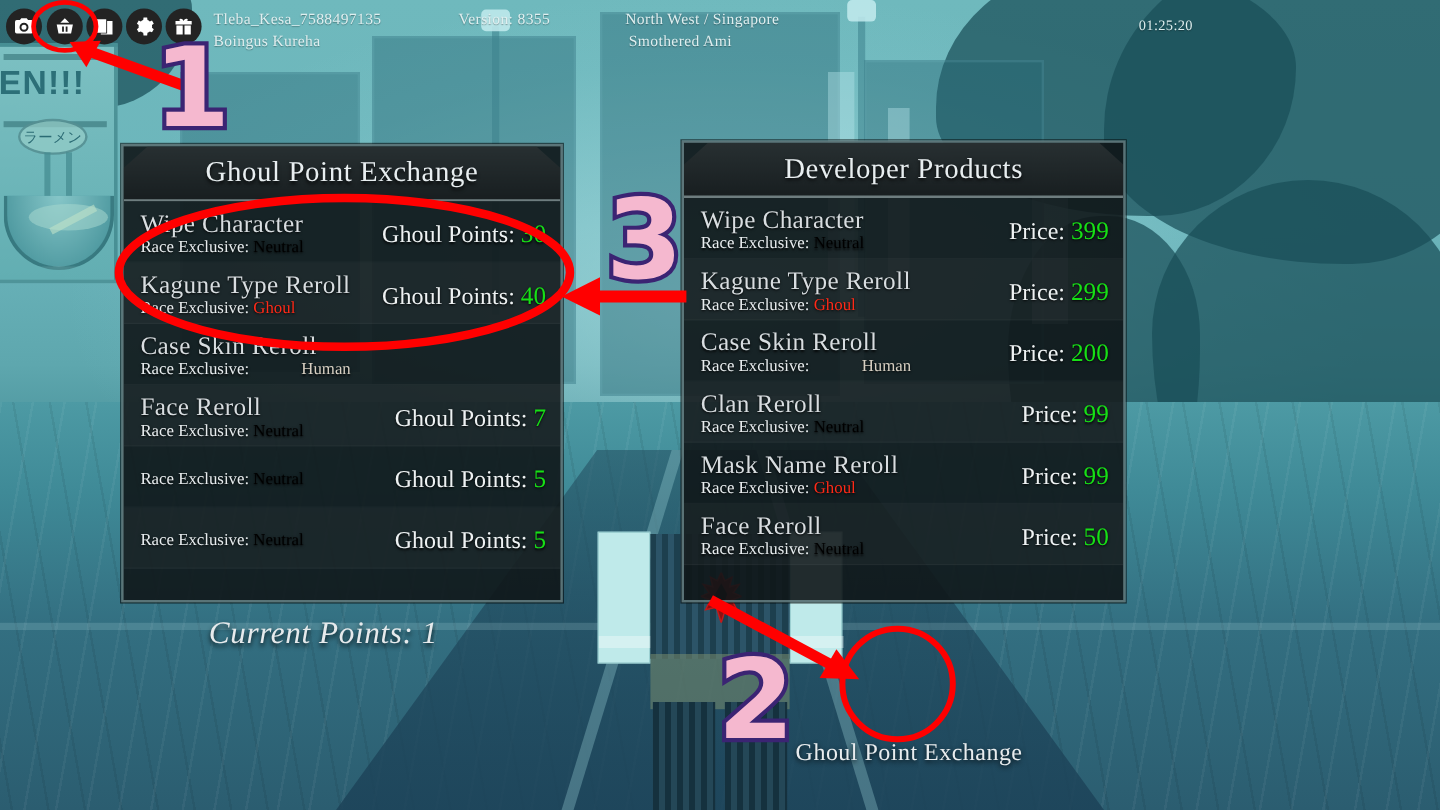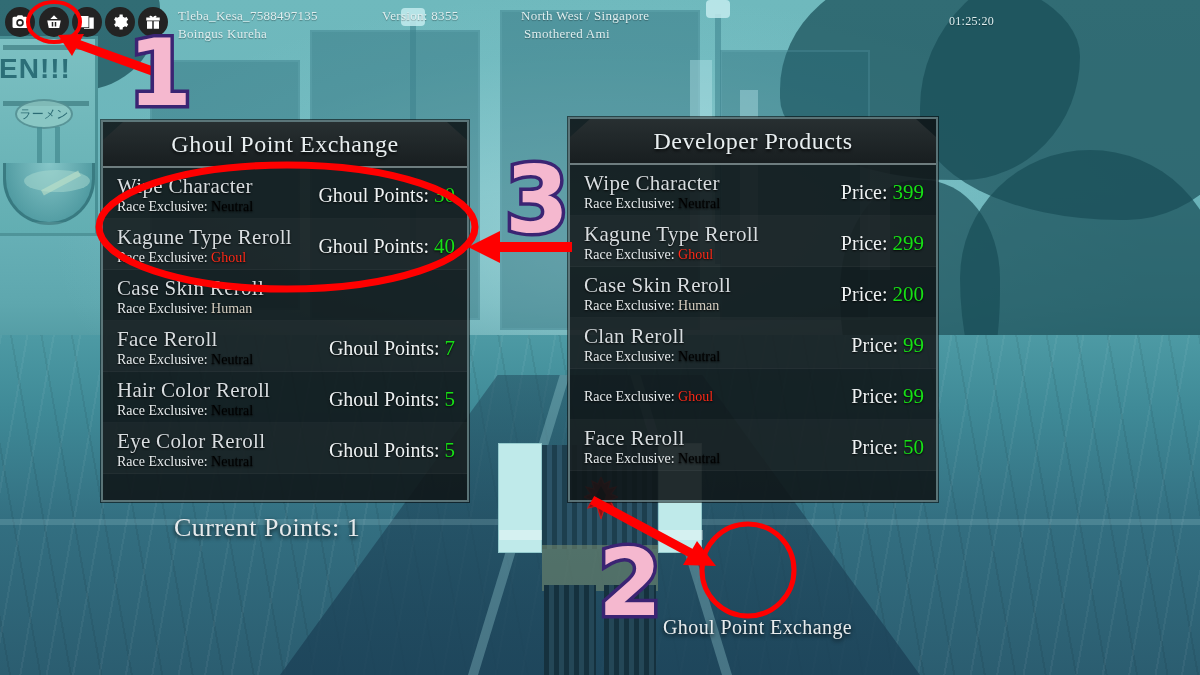--- a/index.html
+++ b/index.html
@@ -154,30 +154,31 @@
   .prow-name {
     color: #d8dde0; font-size: 21px; line-height: 22px; letter-spacing: .3px;
     text-shadow: 0 1px 2px rgba(0,0,0,0.9);
   }
   .prow-sub {
     font-size: 14px; color: #e7ecee; line-height: 17px; margin-top: 1px;
     text-shadow: 0 1px 2px rgba(0,0,0,0.9);
   }
   .race-neutral { color: #000000; }
   .race-ghoul   { color: #ff2a18; }
-  .race-human   { color: #d6cfc2; }
+  .race-human   { color: #d6cfc2; margin-left: 40px; }
   .prow-right {
     color: #eef2f3; font-size: 20px; white-space: nowrap;
     text-shadow: 0 1px 2px rgba(0,0,0,0.9);
   }
   .price-val { color: #17e016; font-size: 21px; }
 
   .current-points {
     position: absolute; color: #e6eaec; font-size: 26px; letter-spacing: .5px;
     text-shadow: 0 2px 4px rgba(0,0,0,0.85);
+    font-style: italic;
   }
   .world-label {
     position: absolute; color: #e8ecee; font-size: 20px; letter-spacing: .4px;
     text-shadow: 0 2px 4px rgba(0,0,0,0.9); white-space: nowrap;
   }
 
   
   #avatar { position: absolute; left: 600px; bottom: 0; transform: translateX(-50%); width: 300px; height: 230px; }
   .av-torso { position:absolute; left: 92px; top: 0; width: 116px; height: 104px;
               background: repeating-linear-gradient(90deg, #1d3f4e 0 5px, #2c5468 5px 10px); }
@@ -335,28 +336,26 @@
       </div>
       <div class="prow">
         <div class="prow-left">
           <div class="prow-name">Face Reroll</div>
           <div class="prow-sub"><span>Race Exclusive:</span> <span class="race-neutral">Neutral</span></div>
         </div>
         <div class="prow-right"><span>Ghoul Points:</span> <span class="price-val">7</span></div>
       </div>
       <div class="prow">
         <div class="prow-left">
-          <div class="prow-name">Hair Color Reroll</div>
           <div class="prow-sub"><span>Race Exclusive:</span> <span class="race-neutral">Neutral</span></div>
         </div>
         <div class="prow-right"><span>Ghoul Points:</span> <span class="price-val">5</span></div>
       </div>
       <div class="prow">
         <div class="prow-left">
-          <div class="prow-name">Eye Color Reroll</div>
           <div class="prow-sub"><span>Race Exclusive:</span> <span class="race-neutral">Neutral</span></div>
         </div>
         <div class="prow-right"><span>Ghoul Points:</span> <span class="price-val">5</span></div>
       </div>
       <div class="prow" style="opacity: 0.35;"></div>
     </div>
 </div>
 <div class="current-points" style="left:174px; top:513px;">Current Points: 1</div>
 
 <div class="panel" style="left:568px; top:117px; width:370px; height:385px;">
@@ -387,20 +386,21 @@
       </div>
       <div class="prow">
         <div class="prow-left">
           <div class="prow-name">Clan Reroll</div>
           <div class="prow-sub"><span>Race Exclusive:</span> <span class="race-neutral">Neutral</span></div>
         </div>
         <div class="prow-right"><span>Price:</span> <span class="price-val">99</span></div>
       </div>
       <div class="prow">
         <div class="prow-left">
+          <div class="prow-name">Mask Name Reroll</div>
           <div class="prow-sub"><span>Race Exclusive:</span> <span class="race-ghoul">Ghoul</span></div>
         </div>
         <div class="prow-right"><span>Price:</span> <span class="price-val">99</span></div>
       </div>
       <div class="prow">
         <div class="prow-left">
           <div class="prow-name">Face Reroll</div>
           <div class="prow-sub"><span>Race Exclusive:</span> <span class="race-neutral">Neutral</span></div>
         </div>
         <div class="prow-right"><span>Price:</span> <span class="price-val">50</span></div>

